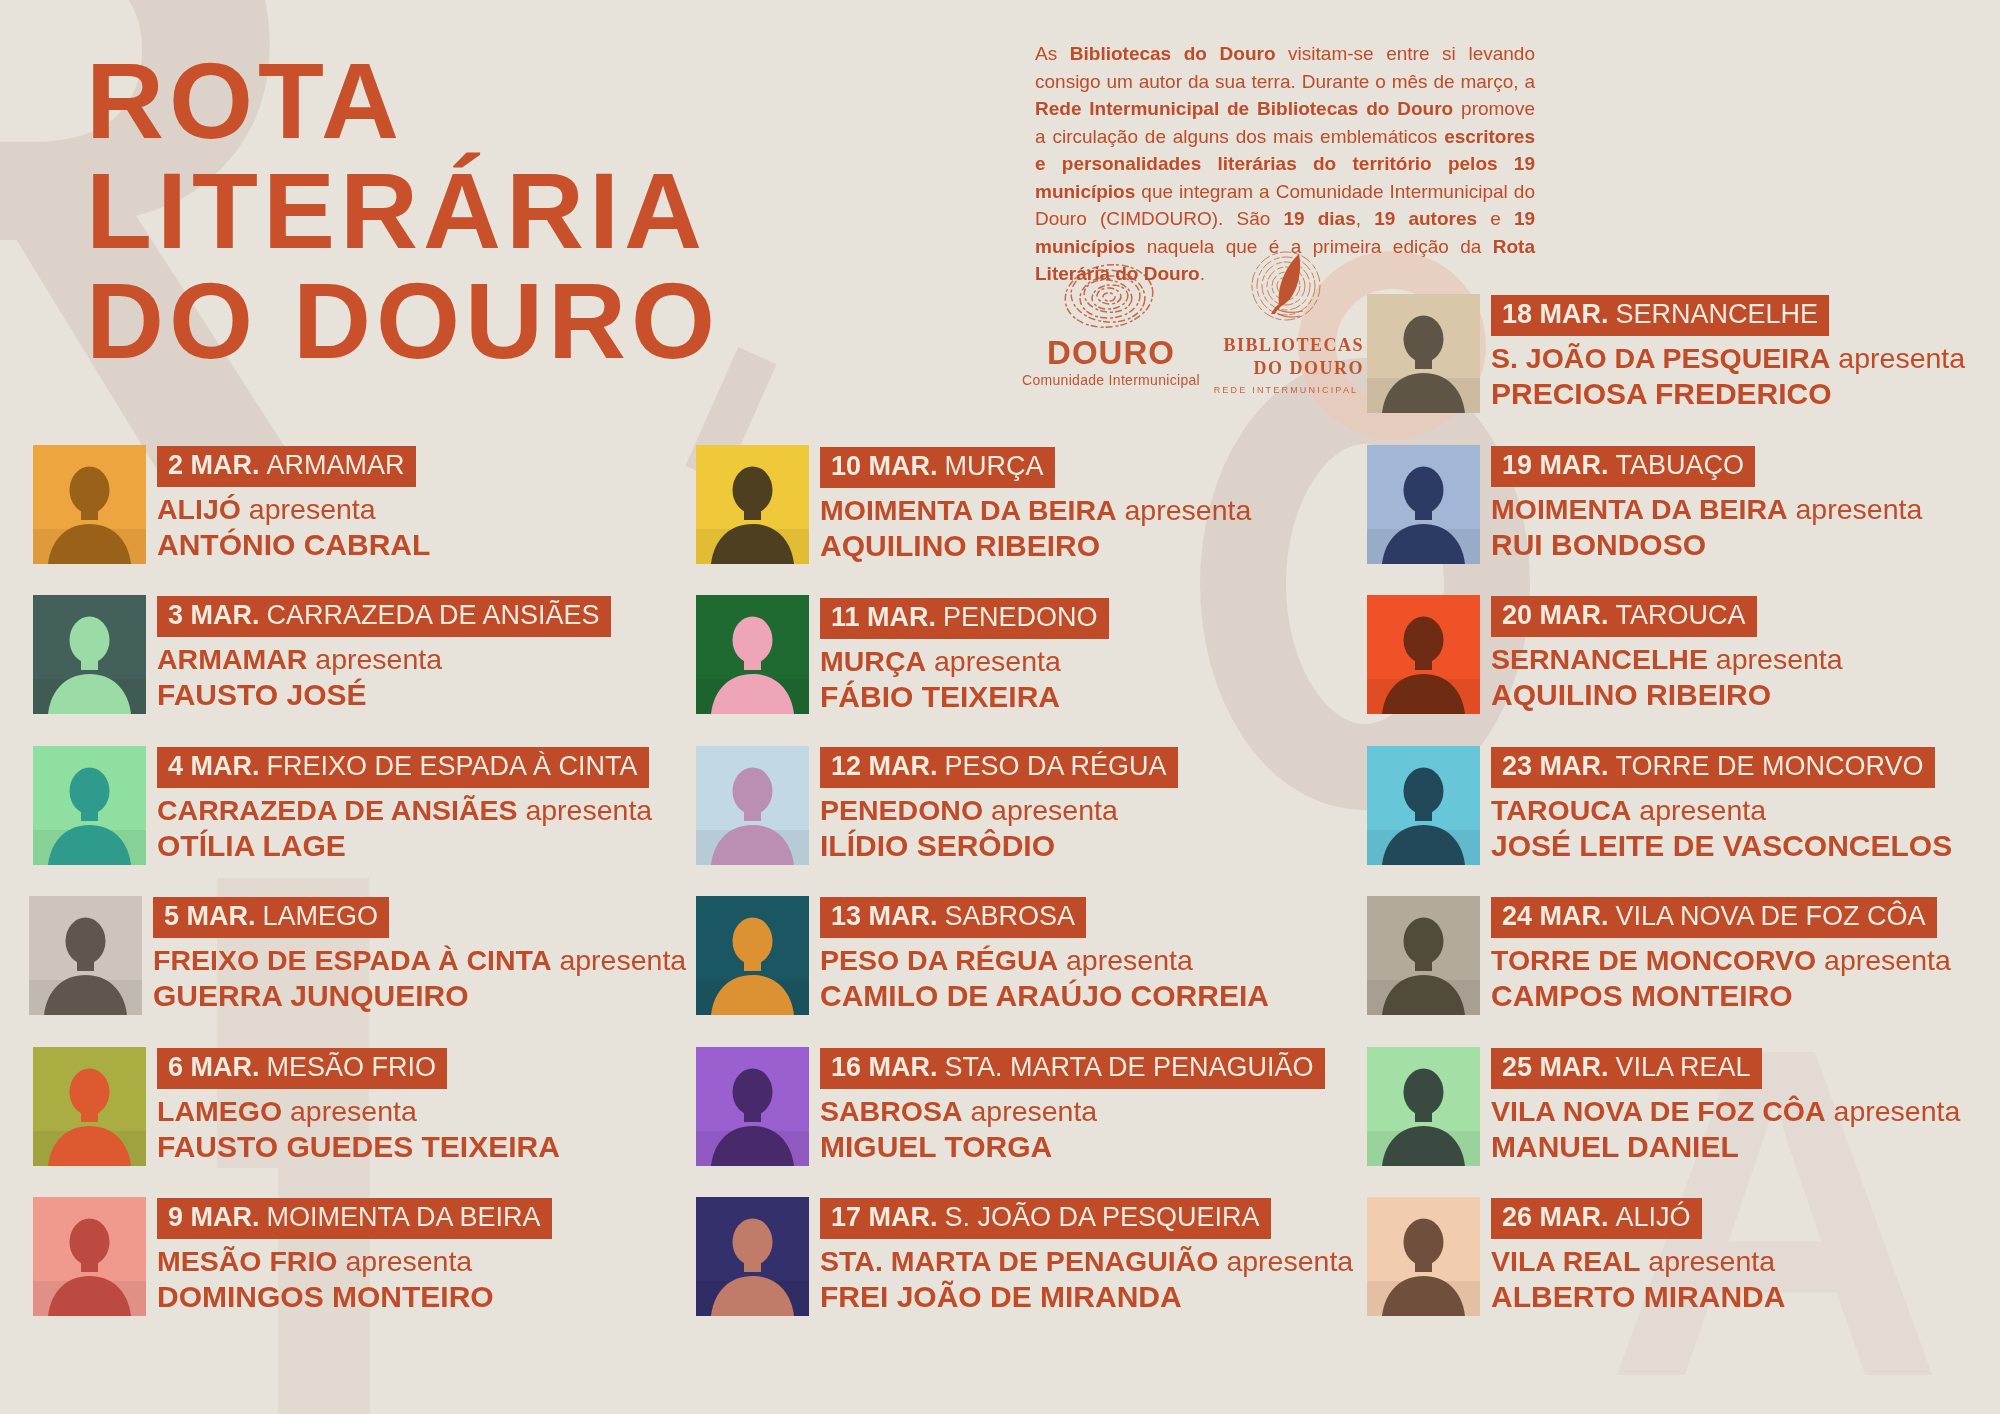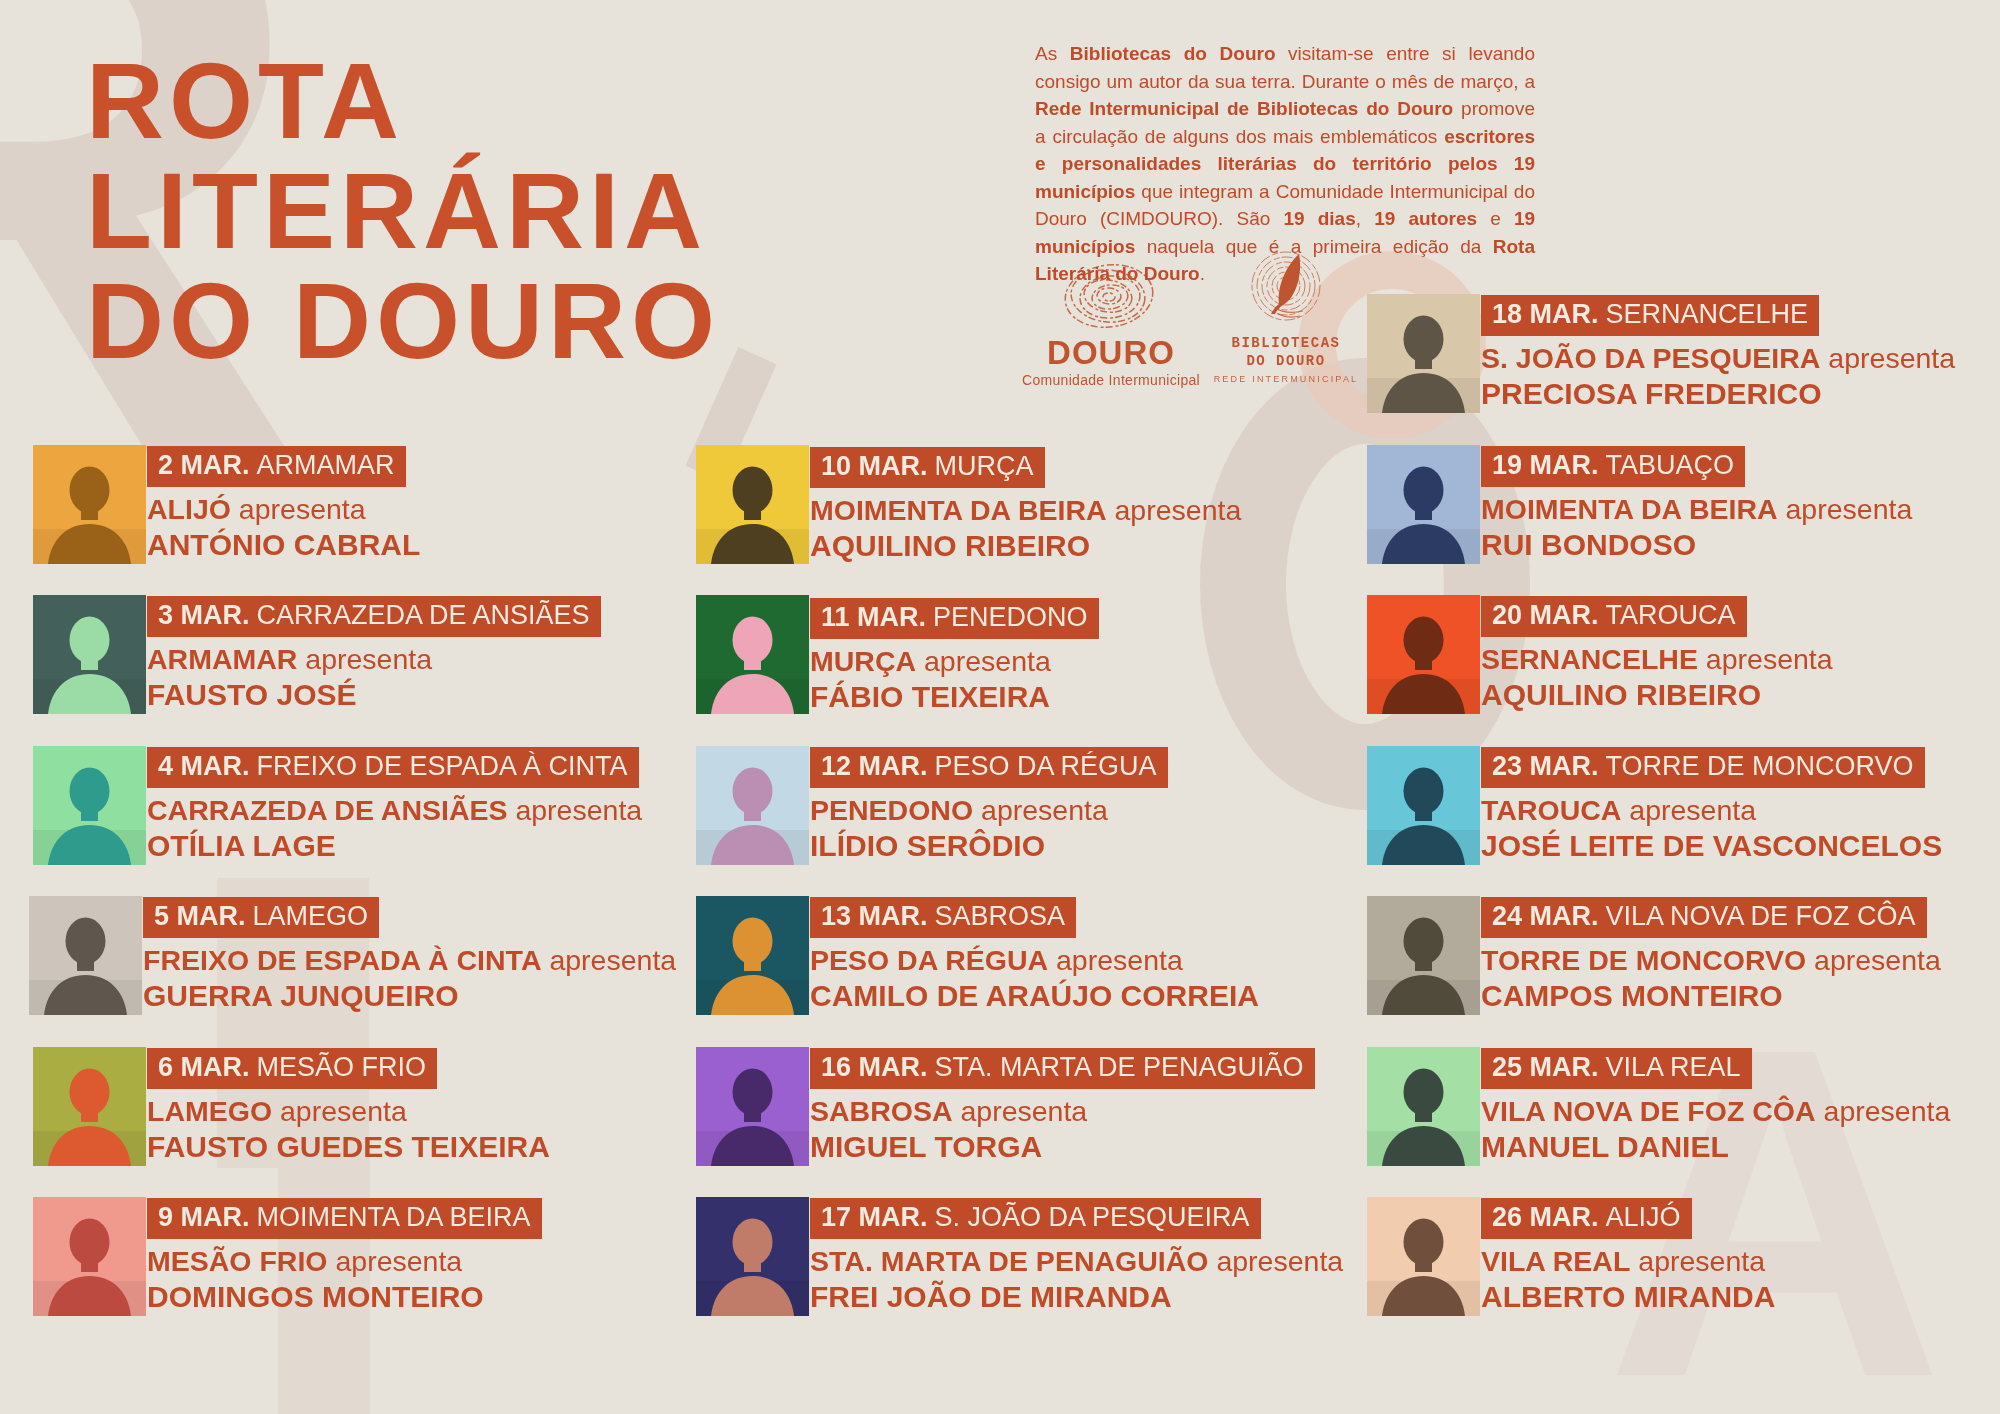--- a/index.html
+++ b/index.html
@@ -26,26 +26,26 @@
     font-size:19px;line-height:27.5px;text-align:justify;margin:0;
   }
   .intro .b{font-weight:700;}
   
   .logo{position:absolute;z-index:2;text-align:center;color:var(--logo,#bf5430);}
   .logo-douro{left:1022px;top:256px;width:178px;}
   .logo-douro-name{font-size:33px;font-weight:700;letter-spacing:1px;line-height:1;margin-top:-6px;}
   .logo-douro-sub{font-size:14px;letter-spacing:.3px;margin-top:3px;}
   .logo-bib{left:1208px;top:248px;width:156px;}
   .logo-bib-t1,.logo-bib-t2{
-    font-family:Liberation Mono, monospace;font-size:14px;font-weight:700;
-    letter-spacing:1.5px;line-height:1.3;
+    font-family:Liberation Serif, serif;font-size:18px;font-weight:700;
+    letter-spacing:1.5px;line-height:1.3;text-align:right;
   }
   .logo-bib-t3{font-size:9px;letter-spacing:2.2px;margin-top:4px;opacity:.9;}
   
-  .card{position:absolute;display:flex;gap:1px;z-index:3;}
+  .card{position:absolute;display:flex;gap:11px;z-index:3;}
   .photo{width:113px;height:119px;flex:none;display:block;}
   .card-text{padding-top:1px;}
   .badge{
     display:inline-block;background:var(--accent,#c04b28);
     color:var(--badge-text,#f4ebe0);
     font-size:27px;line-height:1;padding:6px 11px 8px;white-space:nowrap;
   }
   .badge-date{font-weight:700;margin-right:7px;}
   .host-line{margin-top:7px;font-size:28.5px;line-height:1.1;color:var(--accent,#c04b28);white-space:nowrap;}
   .host{font-weight:700;}

